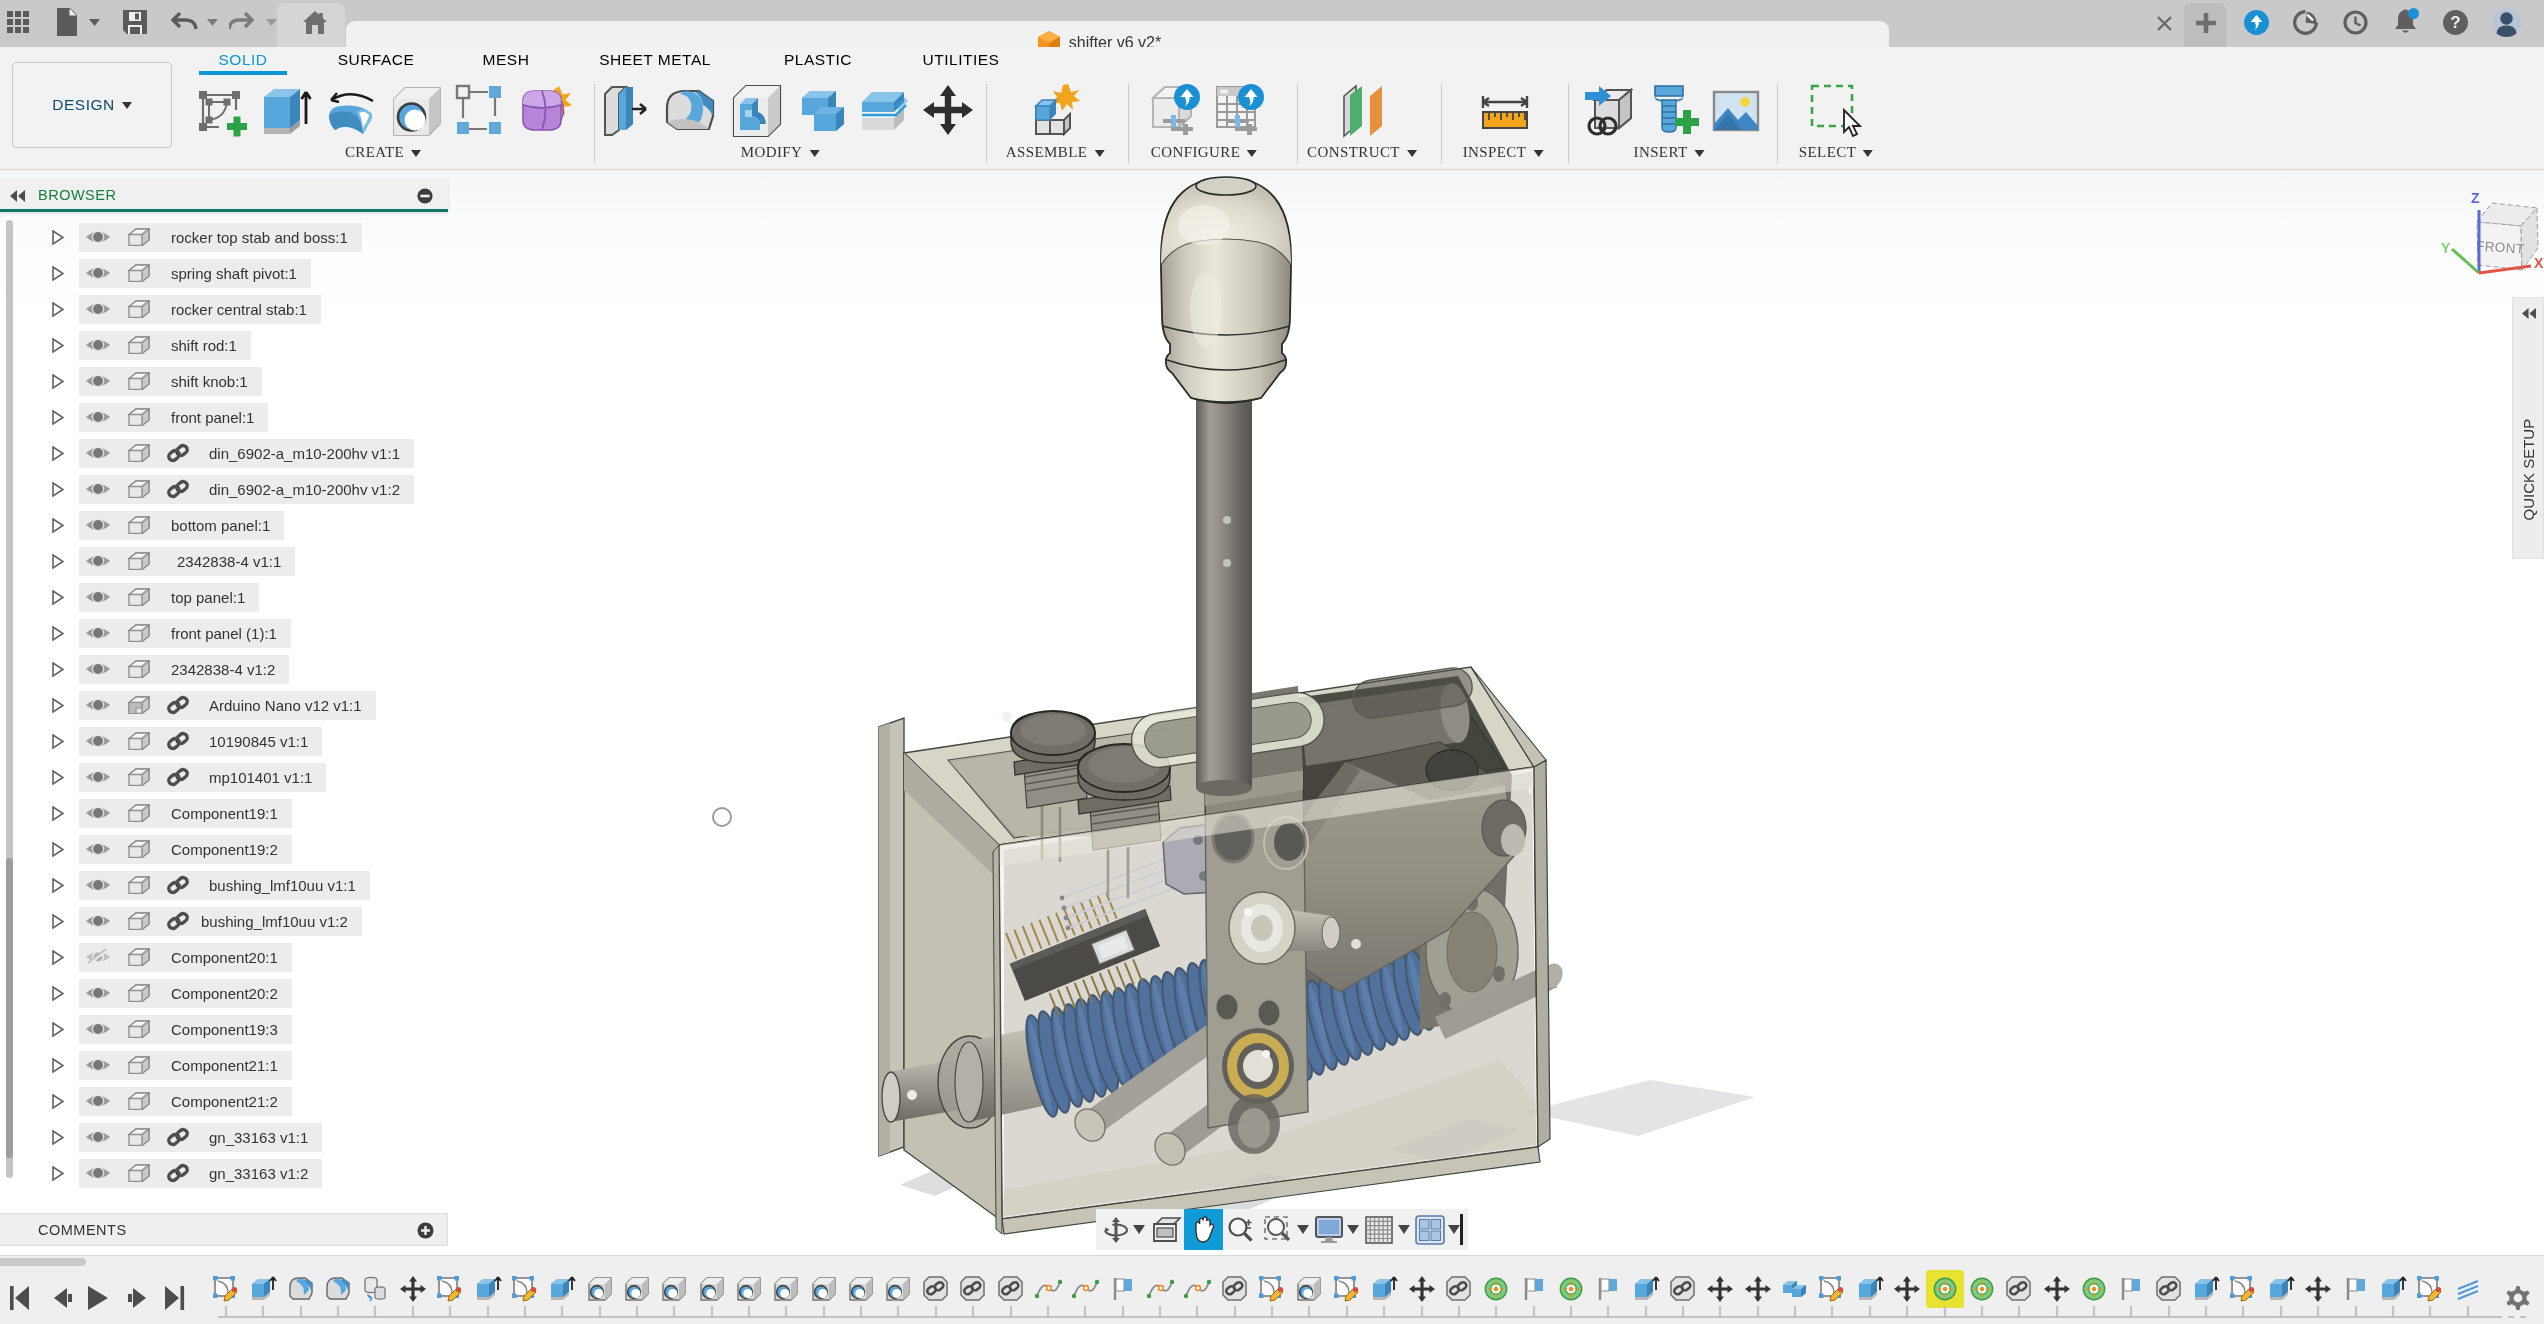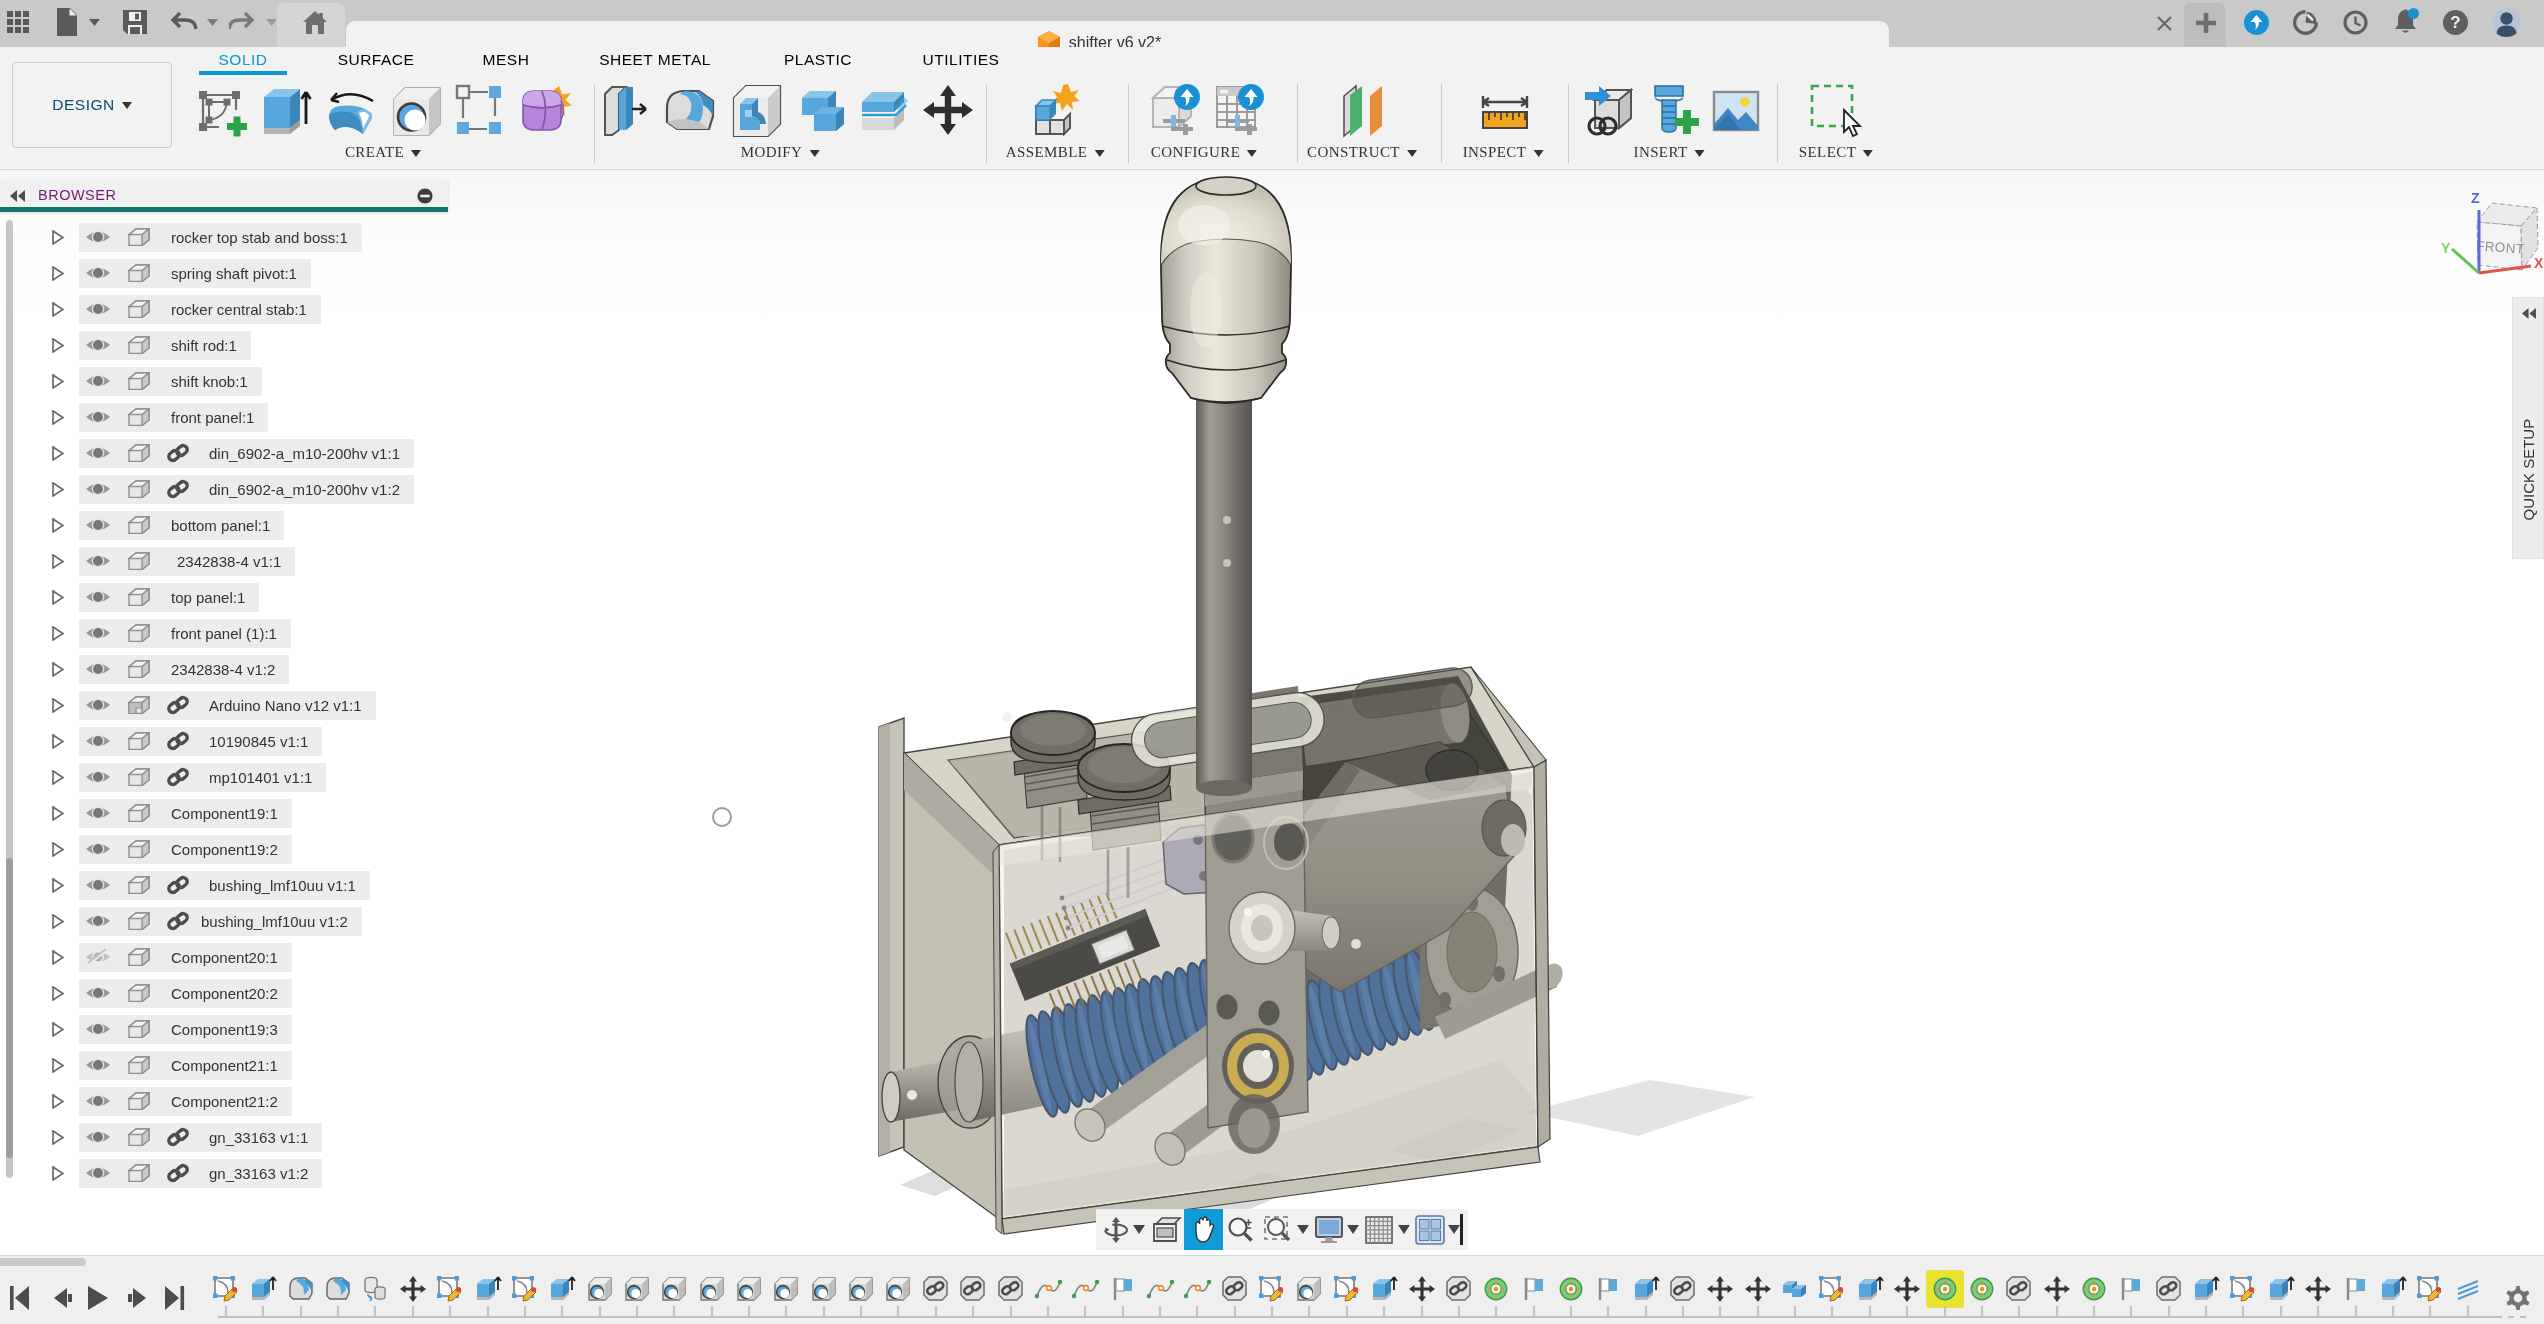--- a/index.html
+++ b/index.html
@@ -23,21 +23,21 @@
   .glabel { position:absolute; top:97px; height:20px; font-size:15px; color:#333; transform:translateX(-50%); letter-spacing:0.4px; white-space:nowrap;font-family:Liberation Serif, serif; }
   .gsep { position:absolute; top:37px; width:1px; height:79px; background:#c9c9c9; }
   .ricon { position:absolute; top:37px; }
   .caret { display:inline-block; width:0; height:0; border-left:5.5px solid transparent; border-right:5.5px solid transparent; border-top:7px solid #333; margin-left:7px; vertical-align:middle; }
 
   
   #canvas { position:absolute; left:0; top:171px; width:2544px; height:1084px; background:linear-gradient(180deg, #f5f6f7 0px, #fcfcfd 60px, #ffffff 150px, #ffffff 100%); }
 
   
   #browser { position:absolute; left:0; top:180px; width:450px; }
-  #bheader { position:absolute; left:0; top:0; width:448px; height:32px; background:#f0f0f0; border-bottom:5px solid #0f766e; box-shadow:0 1px 3px rgba(0,0,0,0.15); font-size:14.5px; color:#701a75; letter-spacing:0.5px; }
+  #bheader { position:absolute; left:0; top:0; width:448px; height:32px; background:#f0f0f0; border-bottom:3px solid #0f766e; box-shadow:0 1px 3px rgba(0,0,0,0.15); font-size:14.5px; color:#15803d; letter-spacing:0.5px; }
   .brow { position:absolute; height:36px; display:flex; align-items:center; }
   .blabel { background:#ececec; height:29px; display:flex; align-items:center; font-size:15px; color:#333; padding-right:14px; white-space:nowrap; }
 
   
   #comments { position:absolute; left:0; top:1213px; width:448px; height:33px; background:#efefef; border:1px solid #dcdcdc; border-left:none; font-size:14.5px; color:#333; letter-spacing:0.5px; }
 
   
   #navbar { position:absolute; left:1096px; top:1209px; width:372px; height:41px; background:#f1f1f1; display:flex; align-items:center; }
 
   
@@ -1089,20 +1089,27 @@
           <svg style="margin-left:17px" width="22" height="18.5" viewBox="0 0 22 18.5">
             <use href="#cube"></use>
           </svg>
           <svg style="margin-left:17px" width="22" height="20" viewBox="0 0 22 20">
             <use href="#lnk"></use>
           </svg>
           <span style="margin-left:20px">gn_33163 v1:2</span>
         </div>
       </div>
   </div>
+  <div id="comments">
+      <span style="position:absolute;left:38px;top:8px">COMMENTS</span>
+      <svg class="abs" style="left:417px;top:8px" width="17" height="17" viewBox="0 0 17 17">
+        <circle cx="8.5" cy="8.5" r="8" fill="#3d3d3d"></circle>
+        <path d="M8.5 4 L8.5 13 M4 8.5 L13 8.5" stroke="#f0f0f0" stroke-width="2.4"></path>
+      </svg>
+    </div>
   <div id="navbar">
     <svg class="abs" style="left:6px;top:7px" width="28" height="28" viewBox="0 0 28 28">
         <path d="M14 1 L18 6 L15.5 6 L15.5 22 L18 22 L14 27 L10 22 L12.5 22 L12.5 6 L10 6 Z" fill="#555"></path>
         <ellipse cx="14" cy="14" rx="11" ry="5.5" fill="none" stroke="#555" stroke-width="2" stroke-dasharray="26 10"></ellipse>
         <path d="M3.5 16.5 L3 11.5 L7.5 13.5 Z" fill="#555"></path>
       </svg>
     <svg class="abs" style="left:37px;top:16px" width="12" height="9" viewBox="0 0 12 9">
         <path d="M0 0 L12 0 L6 9 Z" fill="#444"></path>
       </svg>
     <svg class="abs" style="left:56px;top:7px" width="30" height="28" viewBox="0 0 30 28">

